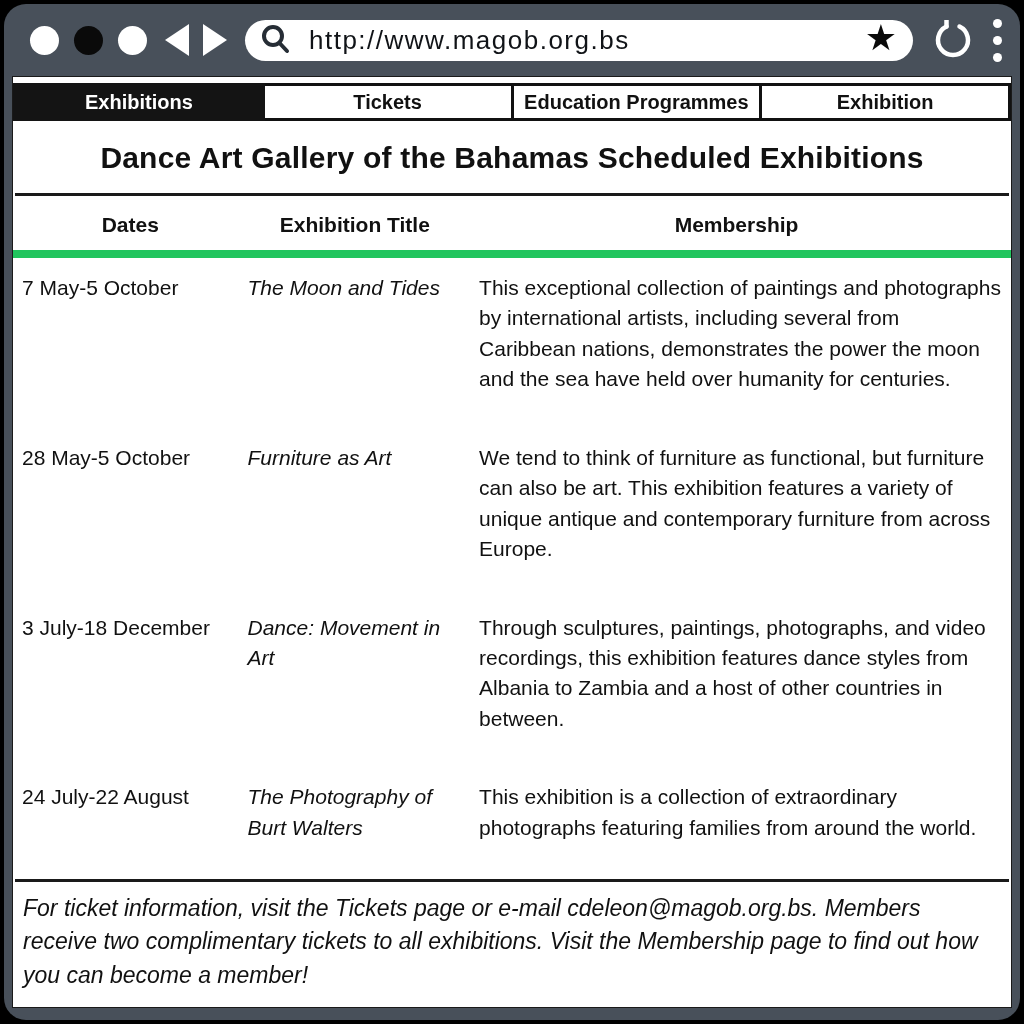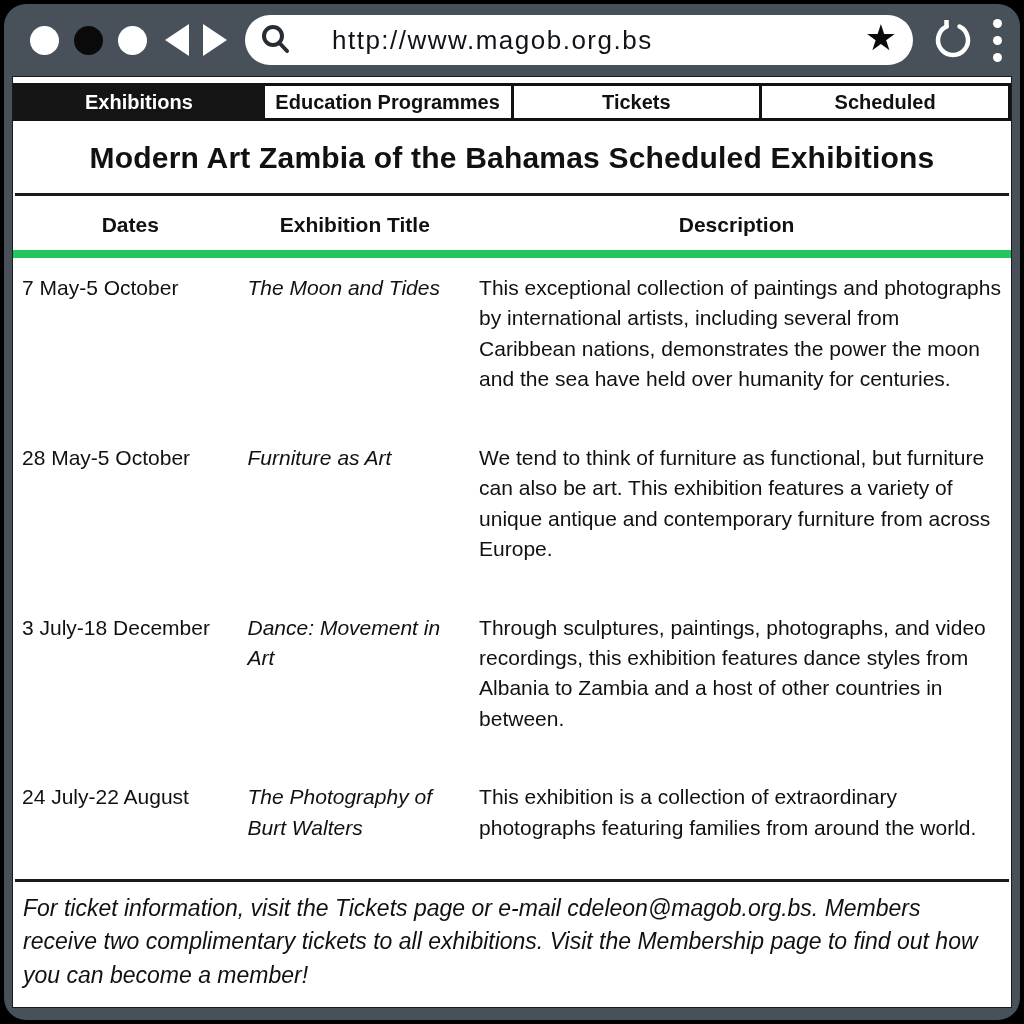--- a/index.html
+++ b/index.html
@@ -9,22 +9,22 @@
   
   .chrome{height:72px;flex:0 0 72px;display:flex;align-items:center;padding:0 18px 0 26px;}
   .win-dots{display:flex;align-items:center;gap:15px;}
   .circle{width:29px;height:29px;border-radius:50%;}
   .c-white{background:#fff;}
   .c-black{background:#0a0a0a;}
   .nav-arrows{display:flex;align-items:center;gap:14px;margin:0 10px 0 18px;}
   .tri{width:0;height:0;border-top:16px solid transparent;border-bottom:16px solid transparent;}
   .tri-left{border-right:24px solid #fff;}
   .tri-right{border-left:24px solid #fff;}
-  .url-pill{flex:1;height:50px;background:#fff;border-radius:27px;display:flex;align-items:center;
-    padding:0 16px 0 14px;margin:0 14px 0 8px;min-width:0;gap:23px;}
+  .url-pill{flex:1;height:41px;background:#fff;border-radius:27px;display:flex;align-items:center;
+    padding:0 16px 0 14px;margin:0 14px 0 8px;min-width:0;}
   .mag{flex:0 0 auto;}
   .url-text{flex:1;font-size:26px;color:#101317;letter-spacing:1.5px;margin-left:16px;
     white-space:nowrap;overflow:hidden;}
   .star{flex:0 0 auto;font-size:36px;line-height:1;color:#0a0a0a;margin-top:-4px;}
   .refresh{flex:0 0 auto;margin:0 6px;}
   .menu-dots{display:flex;flex-direction:column;gap:8px;margin-left:14px;}
   .menu-dots span{width:9px;height:9px;border-radius:50%;background:#fff;}
   
   .page{flex:1;margin:0 8px 12px;background:#fff;display:flex;flex-direction:column;
     border:1px solid #1a1a1a;overflow:hidden;color:#111;}
@@ -77,40 +77,40 @@
       <span></span>
         <span></span>
         <span></span>
     </div>
   </div>
 
   <div class="page">
 
     <div class="tabs">
       <div class="tab active">Exhibitions</div>
+      <div class="tab">Tickets</div>
       <div class="tab">Education Programmes</div>
-      <div class="tab">Tickets</div>
-      <div class="tab">Scheduled</div>
+      <div class="tab">Exhibition</div>
     </div>
 
     <div class="title-wrap">
-      <h1 class="page-title">Modern Art Zambia of the Bahamas Scheduled Exhibitions</h1>
+      <h1 class="page-title">Dance Art Gallery of the Bahamas Scheduled Exhibitions</h1>
     </div>
 
     <table>
       <colgroup>
           <col class="c1">
           <col class="c2">
           <col class="c3">
         </colgroup>
       <thead>
         <tr>
           <th>Dates</th>
           <th>Exhibition Title</th>
-          <th>Description</th>
+          <th>Membership</th>
         </tr>
       </thead>
       <tbody>
         <tr>
           <td class="cell-dates">7 May-5 October</td>
           <td class="cell-title">The Moon and Tides</td>
           <td class="cell-desc">This exceptional collection of paintings and photographs by international artists, including several from Caribbean nations, demonstrates the power the moon and the sea have held over humanity for centuries.</td>
         </tr>
         <tr>
           <td class="cell-dates">28 May-5 October</td>

